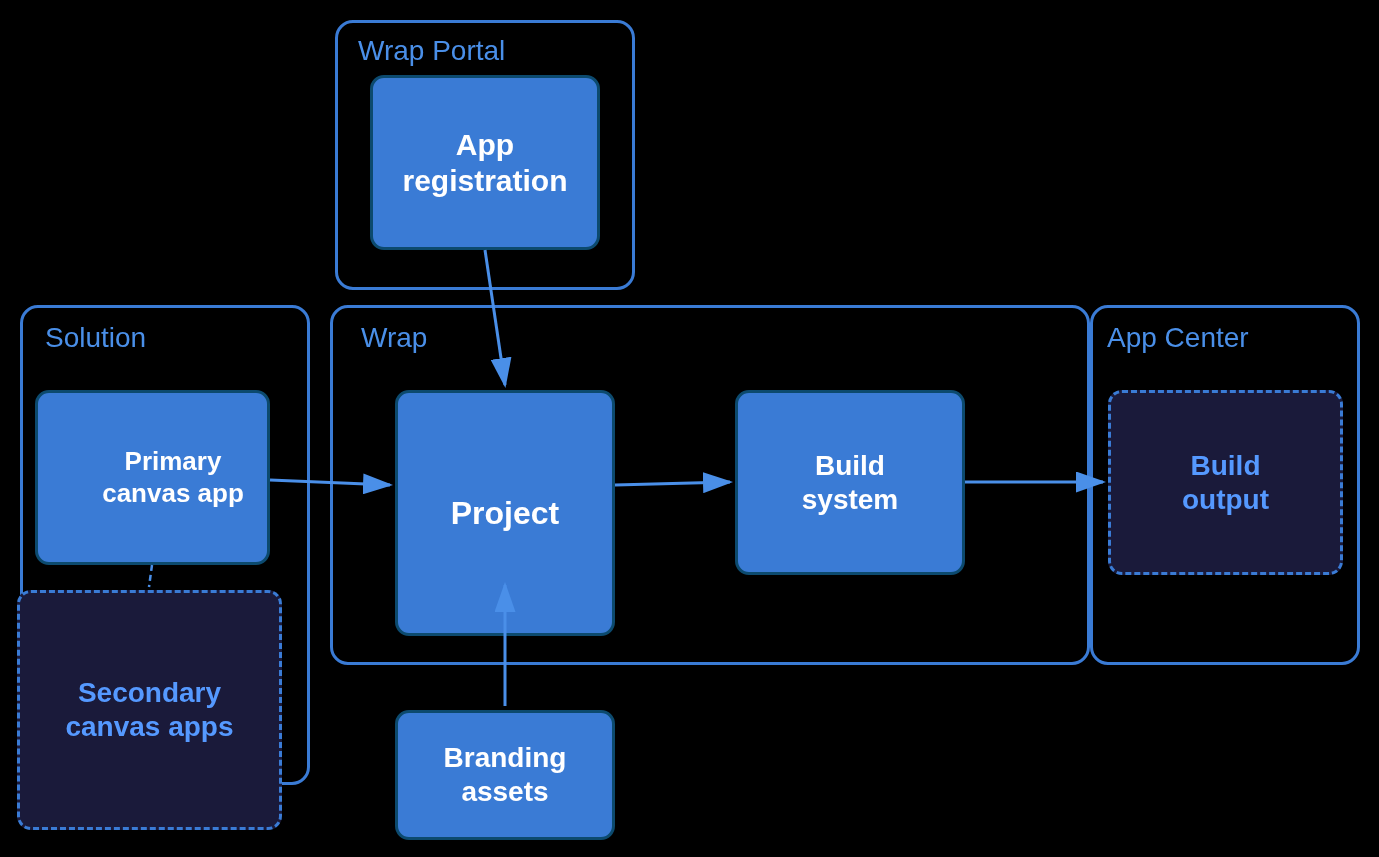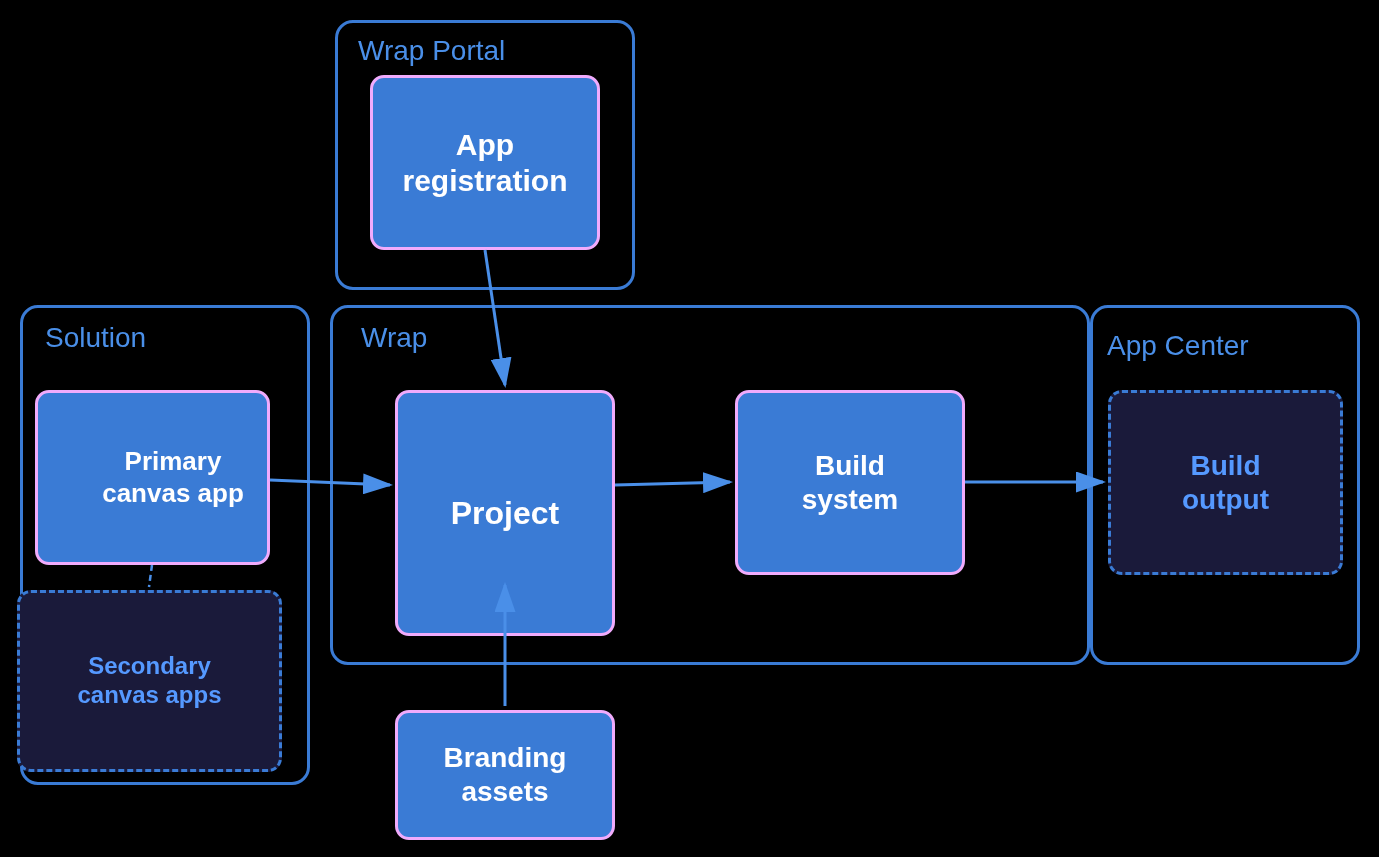--- a/index.html
+++ b/index.html
@@ -29,21 +29,21 @@
       justify-content: center;
       text-align: center;
       font-size: 28px;
       font-weight: 600;
       color: #fff;
       line-height: 1.2;
     }
 
     .box-solid {
       background: #3a7bd5;
-      border: 3px solid #f0abfc;
+      border: 3px solid #0c4a6e;
     }
 
     .box-dashed {
       background: #1a1a3a;
       border: 3px dashed #3a7bd5;
       color: #5599ff;
       font-size: 26px;
     }
 
     
@@ -112,22 +112,22 @@
       height: 175px;
       font-size: 26px;
       padding-left: 41px;
     }
 
     
     #secondary-canvas {
       left: 17px;
       top: 590px;
       width: 265px;
-      height: 182px;
-      font-size: 24px;
+      height: 240px;
+      font-size: 28px;
     }
 
     
     #wrap {
       left: 330px;
       top: 305px;
       width: 760px;
       height: 360px;
     }
 
@@ -156,21 +156,21 @@
 
     
     #app-center {
       left: 1090px;
       top: 305px;
       width: 270px;
       height: 360px;
     }
 
     #app-center .container-label {
-      top: 22px;
+      top: 14px;
       left: 14px;
       text-align: right;
     }
 
     
     #build-output {
       left: 1108px;
       top: 390px;
       width: 235px;
       height: 185px;

